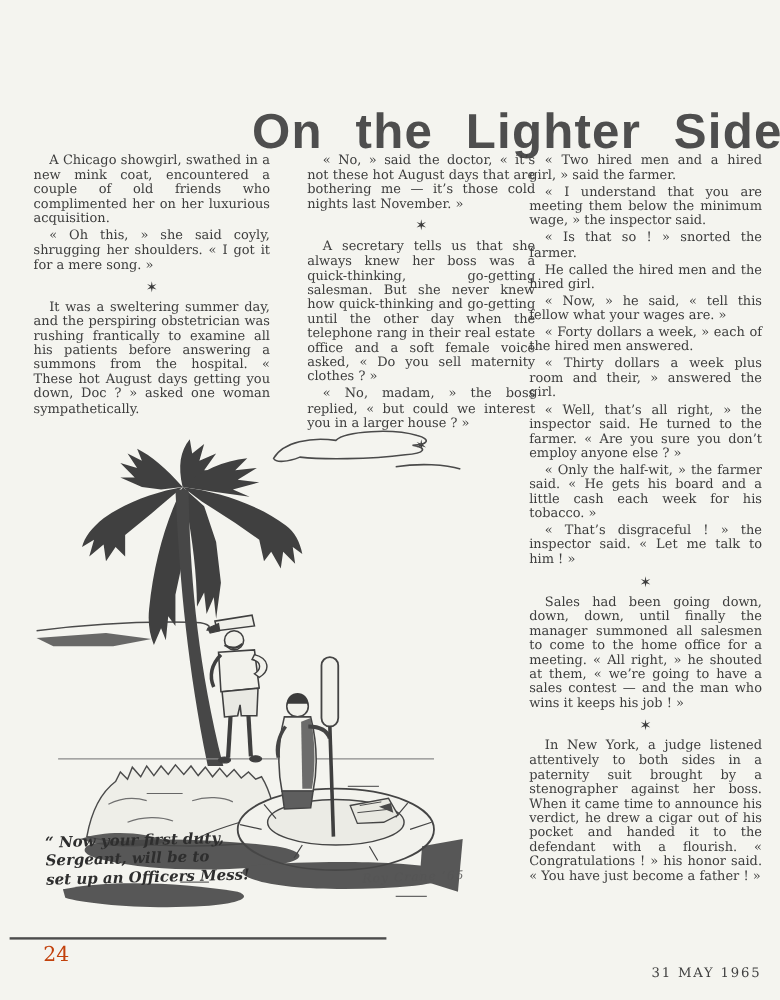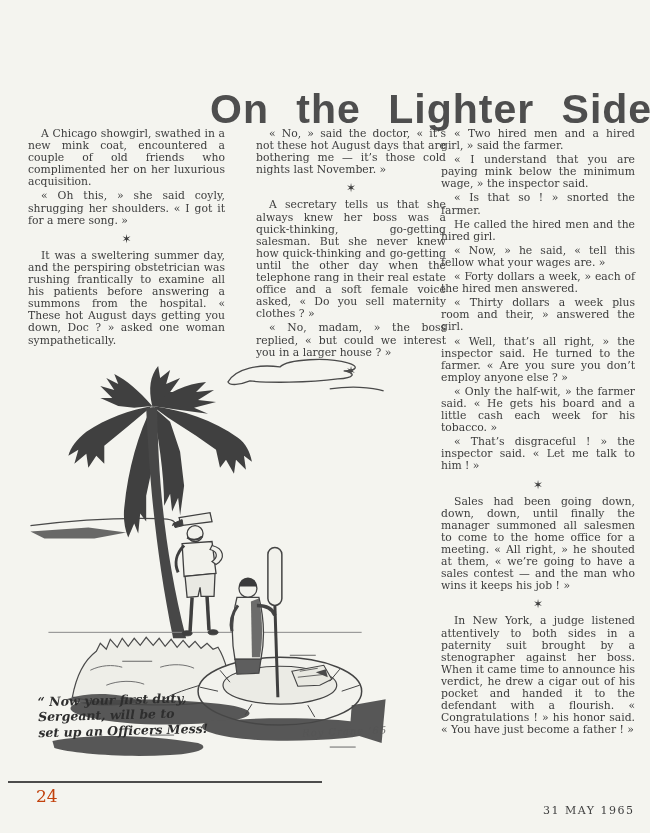--- a/index.html
+++ b/index.html
@@ -60,21 +60,21 @@
   </div>
 <div class="col" id="col-1">
     <p class="para">« No, » said the doctor, « it’s not these hot August days that are bothering me — it’s those cold nights last November. »</p>
     <div class="star-divider">✶</div>
     <p class="para">A secretary tells us that she always knew her boss was a quick-thinking, go-getting salesman. But she never knew how quick-thinking and go-getting until the other day when the telephone rang in their real estate office and a soft female voice asked, « Do you sell maternity clothes ? »</p>
     <p class="para">« No, madam, » the boss replied, « but could we interest you in a larger house ? »</p>
     <div class="star-divider">✶</div>
   </div>
 <div class="col" id="col-2">
     <p class="para">« Two hired men and a hired girl, » said the farmer.</p>
-    <p class="para">« I understand that you are paying mink below the minimum wage, » the inspector said.</p>
+    <p class="para">« I understand that you are meeting them below the minimum wage, » the inspector said.</p>
     <p class="para">« Is that so ! » snorted the farmer.</p>
     <p class="para">He called the hired men and the hired girl.</p>
     <p class="para">« Now, » he said, « tell this fellow what your wages are. »</p>
     <p class="para">« Forty dollars a week, » each of the hired men answered.</p>
     <p class="para">« Thirty dollars a week plus room and their, » answered the girl.</p>
     <p class="para">« Well, that’s all right, » the inspector said. He turned to the farmer. « Are you sure you don’t employ anyone else ? »</p>
     <p class="para">« Only the half-wit, » the farmer said. « He gets his board and a little cash each week for his tobacco. »</p>
     <p class="para">« That’s disgraceful ! » the inspector said. « Let me talk to him ! »</p>
     <div class="star-divider">✶</div>
     <p class="para">Sales had been going down, down, down, until finally the manager summoned all salesmen to come to the home office for a meeting. « All right, » he shouted at them, « we’re going to have a sales contest — and the man who wins it keeps his job ! »</p>

